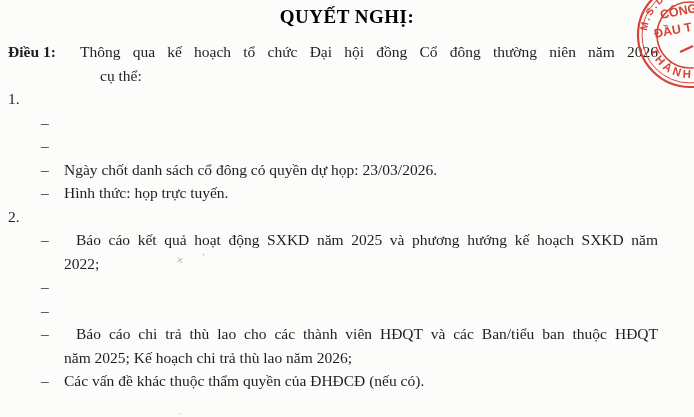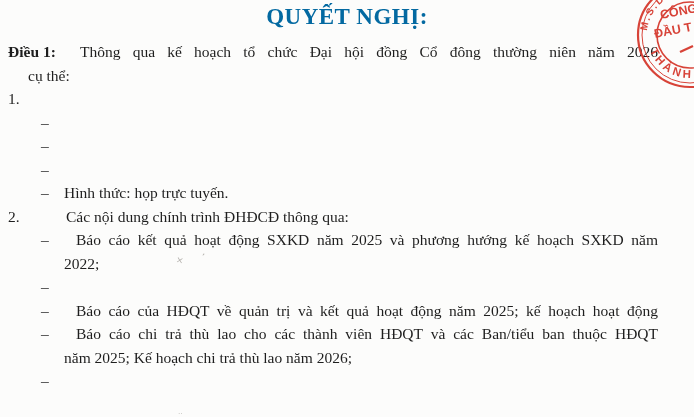--- a/index.html
+++ b/index.html
@@ -9,37 +9,37 @@
     background:#fcfcfb;
     overflow:hidden;
     font-family:"Liberation Serif","DejaVu Serif",serif;
     color:#1e1e1e;
     font-size:15.5px;
   }
   .title {
     margin:5px 0 11px 0;
     height:24px; line-height:24px;
     text-align:center;
-    font-size:23px; font-weight:bold;
+    font-size:19px; font-weight:bold;
     letter-spacing:0.5px;
-    color:#0369a1;
+    color:#000000;
   }
   .row {
     display:flex;
     height:23.5px; line-height:23.5px;
     padding-right:36px;
     box-sizing:border-box;
   }
   .article-label { flex:0 0 auto; width:60px; margin-left:8px; font-weight:bold; }
   .num   { flex:0 0 auto; width:58px; margin-left:8px; }
   .dash  { flex:0 0 auto; width:23px; margin-left:41px; }
   .ltext { flex:1 1 auto; display:block; }
   .stretch { text-align:justify; text-align-last:justify;margin-left:12px; }
   .cont   { margin-left:64px; }
-  .cont-article { margin-left:28px; }
+  .cont-article { margin-left:100px; }
   .stamp { position:absolute; left:605px; top:-50px; pointer-events:none; opacity:0.95; }
   .stamp text { font-family:"Liberation Sans","DejaVu Sans",sans-serif; font-weight:bold; }
   .speck {
     position:absolute; color:#b3b0ac; font-size:9px; line-height:9px;
     font-family:"DejaVu Sans",sans-serif;
   }
 </style>
 </head>
 <body>
 
@@ -60,58 +60,58 @@
   </div>
 
   <div class="row">
     <span class="dash">–</span>
   </div>
   <div class="row">
     <span class="dash">–</span>
   </div>
   <div class="row">
     <span class="dash">–</span>
+    <span class="ltext">Ngày chốt danh sách cổ đông có quyền dự họp: 23/03/2026.</span>
   </div>
   <div class="row">
     <span class="dash">–</span>
     <span class="ltext">Hình thức: họp trực tuyến.</span>
   </div>
 
   <div class="row">
     <span class="num">2.</span>
-    <span class="ltext">Các nội dung chính trình ĐHĐCĐ thông qua:</span>
   </div>
 
   <div class="row">
     <span class="dash">–</span>
     <span class="ltext stretch">Báo cáo kết quả hoạt động SXKD năm 2025 và phương hướng kế hoạch SXKD năm</span>
   </div>
   <div class="row">
     <span class="cont">2022;</span>
   </div>
 
   <div class="row">
     <span class="dash">–</span>
   </div>
 
   <div class="row">
     <span class="dash">–</span>
-    <span class="ltext stretch">Báo cáo của HĐQT về quản trị và kết quả hoạt động năm 2025; kế hoạch hoạt động</span>
   </div>
 
   <div class="row">
     <span class="dash">–</span>
     <span class="ltext stretch">Báo cáo chi trả thù lao cho các thành viên HĐQT và các Ban/tiểu ban thuộc HĐQT</span>
   </div>
   <div class="row">
     <span class="cont">năm 2025; Kế hoạch chi trả thù lao năm 2026;</span>
   </div>
 
   <div class="row">
     <span class="dash">–</span>
+    <span class="ltext">Các vấn đề khác thuộc thẩm quyền của ĐHĐCĐ (nếu có).</span>
   </div>
 
   <div class="speck" style="left:176px; top:256px; transform:rotate(12deg);">×</div>
   <div class="speck" style="left:201px; top:253px; transform:rotate(20deg);">’</div>
   <div class="speck" style="left:178px; top:408px; font-size:7px;">‥</div>
 
   <svg class="stamp" width="170" height="170" viewBox="0 0 170 170" aria-hidden="true">
     <defs>
       <path id="sealTopArc" d="M85,42 A43,43 0 1 1 84.98,42"></path>
       <path id="sealBottomArc" d="M42,85 A43,43 0 0 0 128,85"></path>

